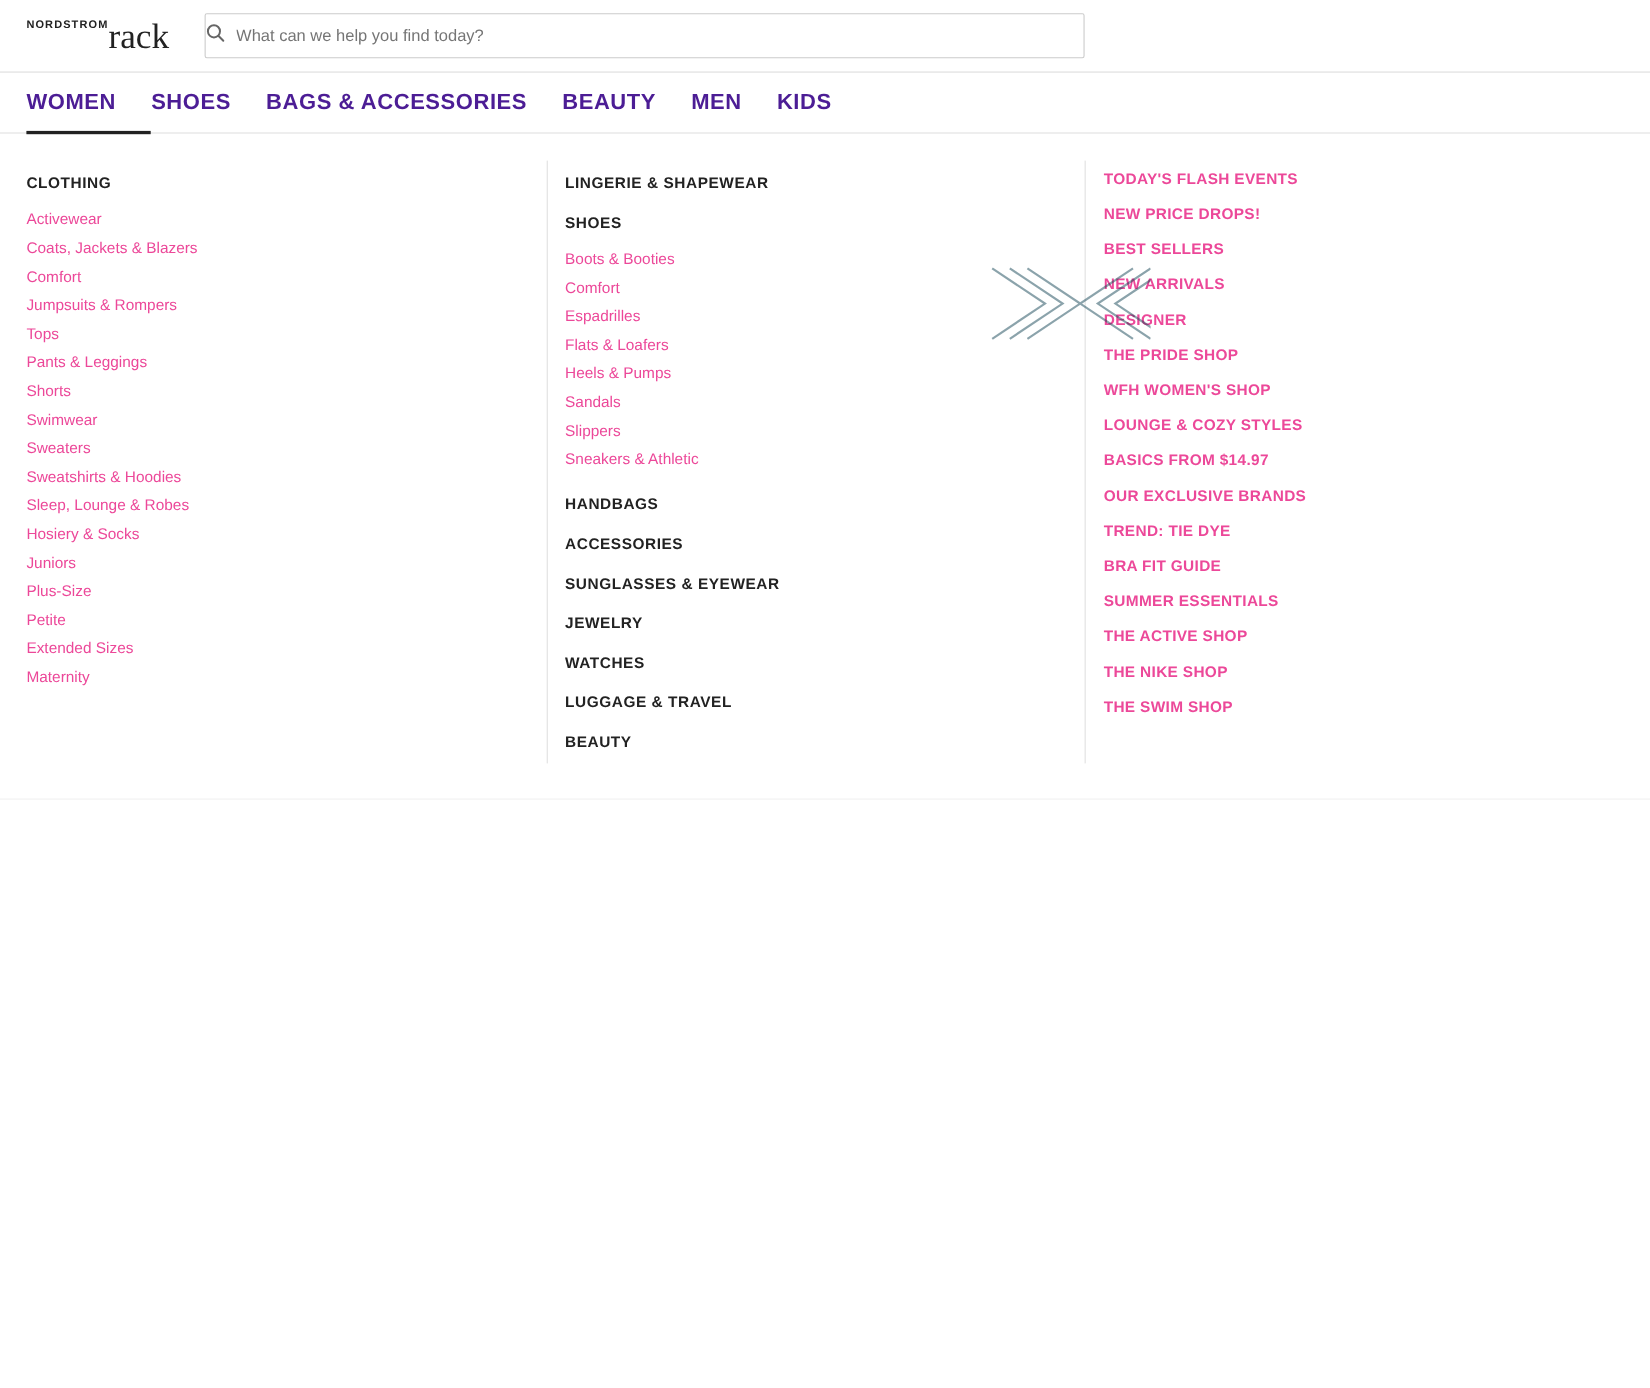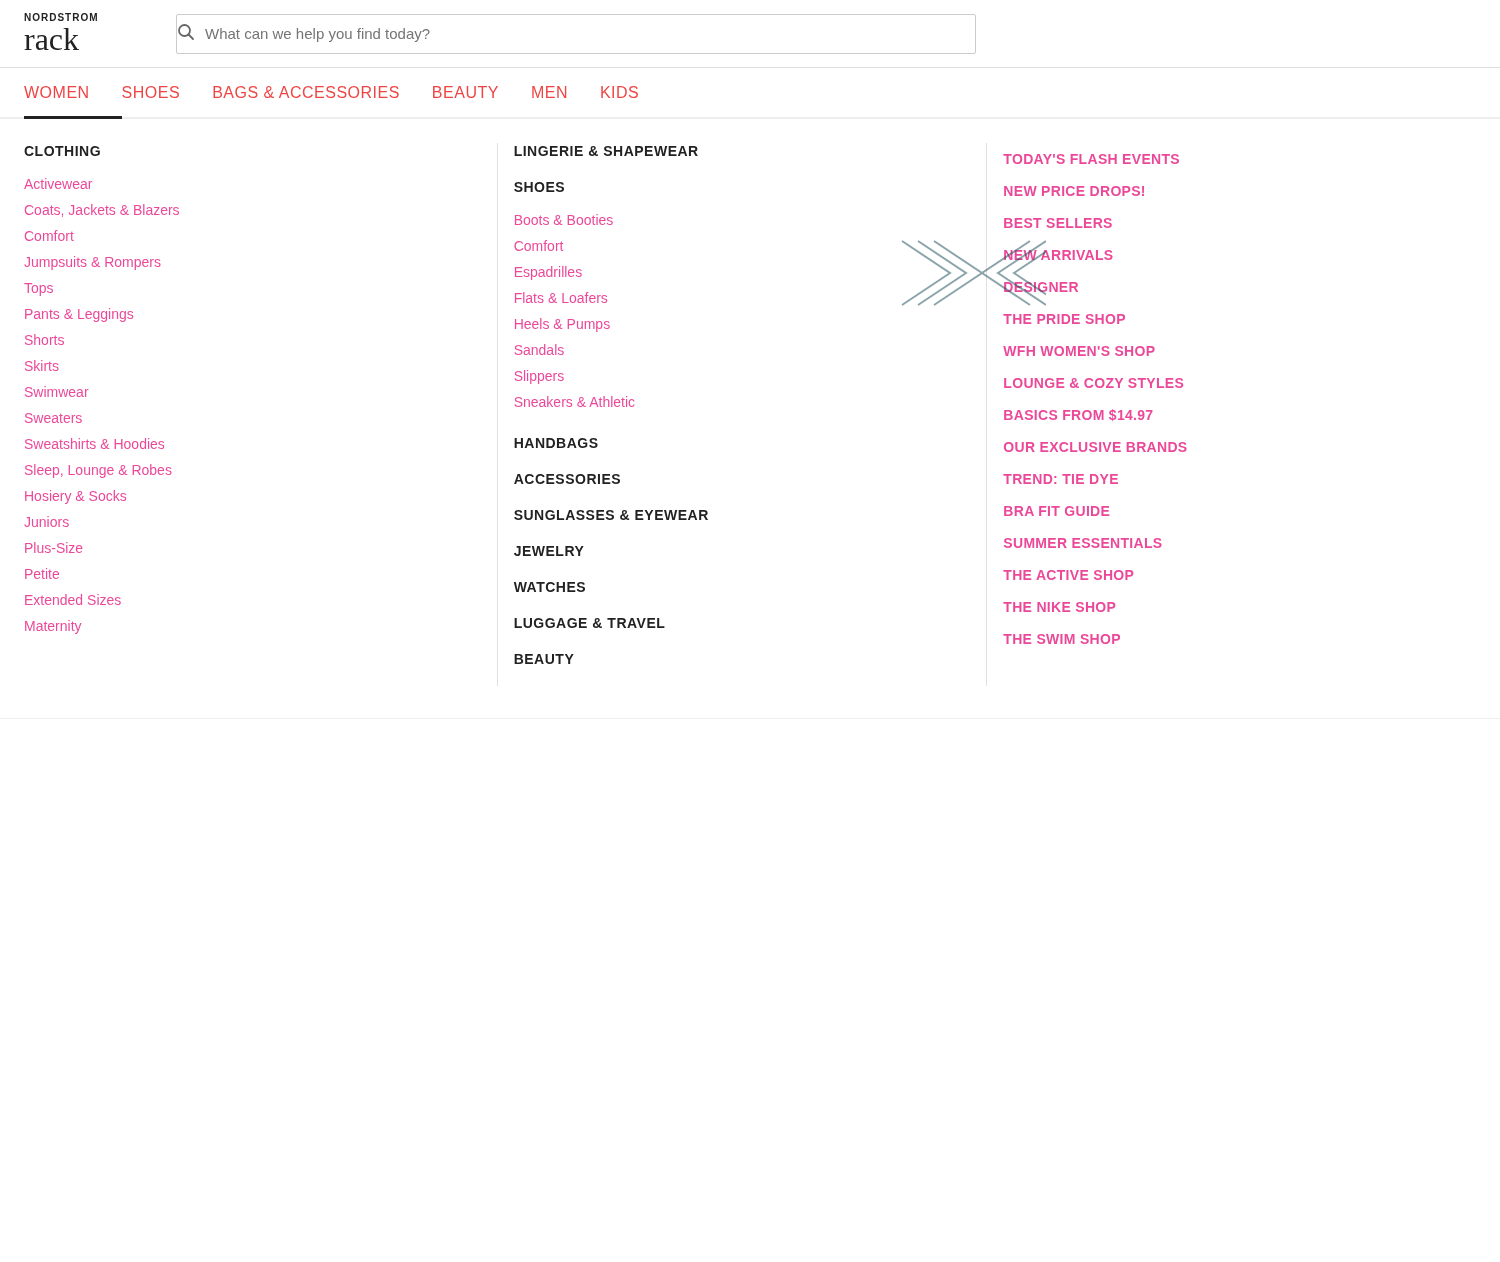--- a/index.html
+++ b/index.html
@@ -8,21 +8,21 @@
     
     .header {
       display: flex;
       align-items: center;
       padding: 12px 24px;
       border-bottom: 1px solid #ddd;
       background: #fff;
     }
     .logo-area {
       display: flex;
-      flex-direction: column;
+      flex-direction: row;
       margin-right: 32px;
       min-width: 120px;
     }
     .logo-nordstrom {
       font-size: 10px;
       font-weight: bold;
       letter-spacing: 1px;
       color: #222;
     }
     .logo-rack {
@@ -57,24 +57,24 @@
     }
 
     
     .nav {
       display: flex;
       padding: 0 24px;
       border-bottom: 2px solid #eee;
     }
     .nav-item {
       padding: 16px 32px 14px 0;
-      font-size: 16px;
-      font-weight: 400;
+      font-size: 20px;
+      font-weight: 700;
       letter-spacing: 0.5px;
-      color: #ef4444;
+      color: #4c1d95;
       cursor: pointer;
       position: relative;
       text-transform: uppercase;
     }
     .nav-item.active {
       border-bottom: 3px solid #222;
       margin-bottom: -2px;
     }
 
     
@@ -97,21 +97,21 @@
     .col-section-header {
       font-size: 14px;
       font-weight: 800;
       color: #222;
       text-transform: uppercase;
       letter-spacing: 0.5px;
       margin-bottom: 12px;
       margin-top: 20px;
       cursor: pointer;
     }
-    .col-section-header:first-child { margin-top: 0; }
+    .col-section-header:first-child { margin-top: 12px; }
 
     .col-item {
       font-size: 14px;
       color: #ec4899;
       padding: 5px 0;
       cursor: pointer;
     }
 
     
     .col-middle {
@@ -172,21 +172,20 @@
   <div class="col">
     <div class="col-section-header">CLOTHING</div>
     <div id="clothing-items">
         <div class="col-item">Activewear</div>
         <div class="col-item">Coats, Jackets &amp; Blazers</div>
         <div class="col-item">Comfort</div>
         <div class="col-item">Jumpsuits &amp; Rompers</div>
         <div class="col-item">Tops</div>
         <div class="col-item">Pants &amp; Leggings</div>
         <div class="col-item">Shorts</div>
-        <div class="col-item">Skirts</div>
         <div class="col-item">Swimwear</div>
         <div class="col-item">Sweaters</div>
         <div class="col-item">Sweatshirts &amp; Hoodies</div>
         <div class="col-item">Sleep, Lounge &amp; Robes</div>
         <div class="col-item">Hosiery &amp; Socks</div>
         <div class="col-item">Juniors</div>
         <div class="col-item">Plus-Size</div>
         <div class="col-item">Petite</div>
         <div class="col-item">Extended Sizes</div>
         <div class="col-item">Maternity</div>

